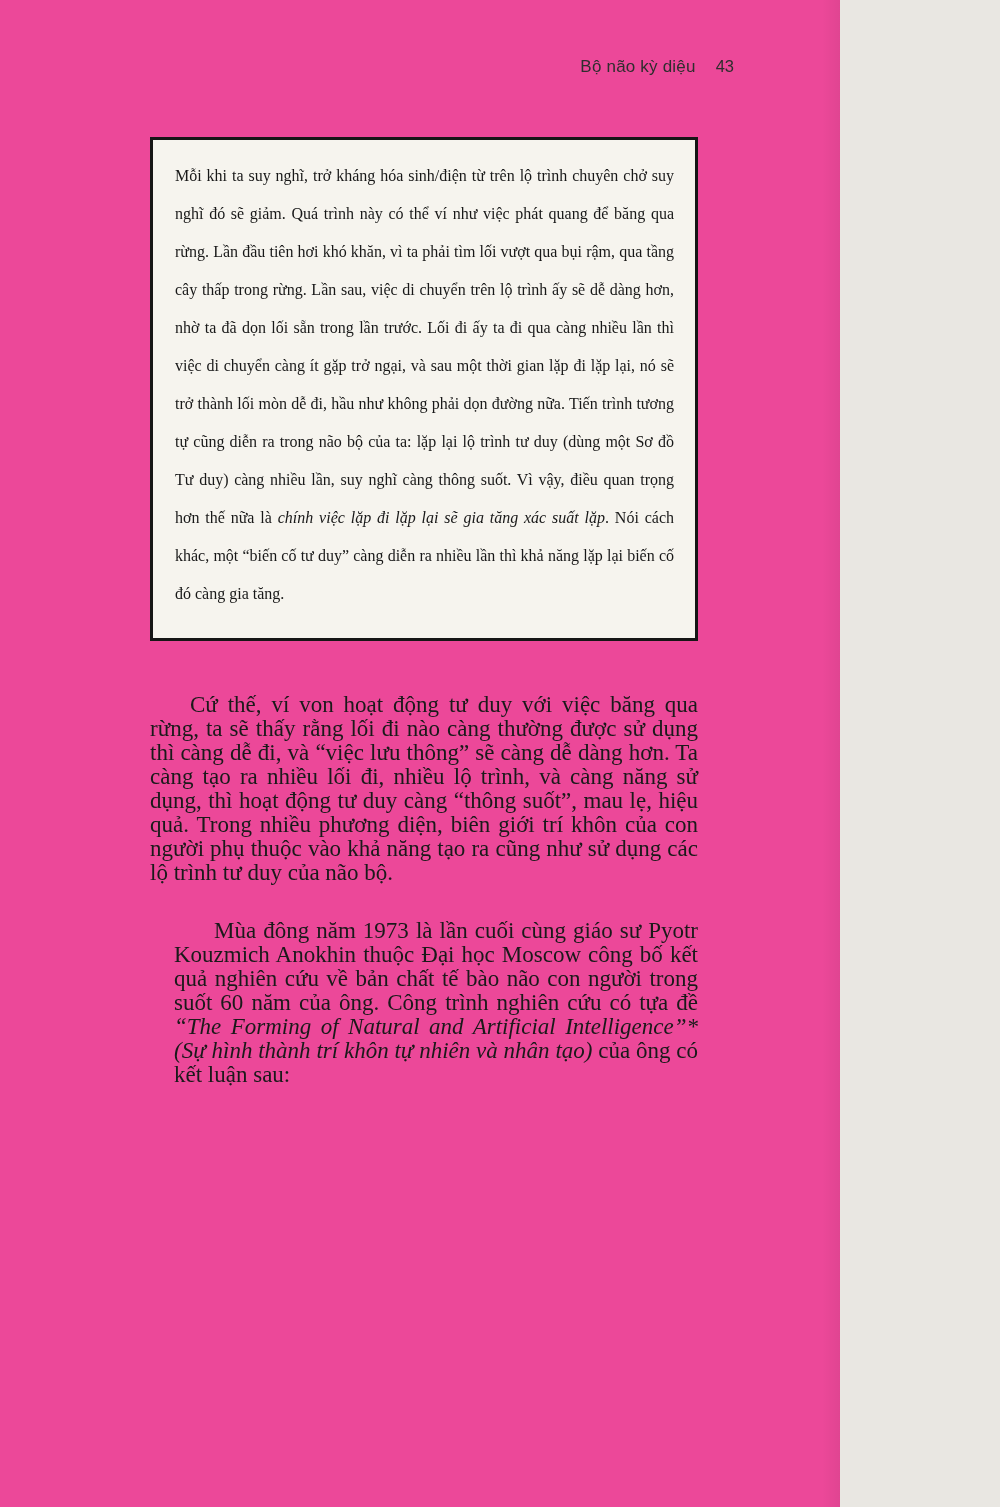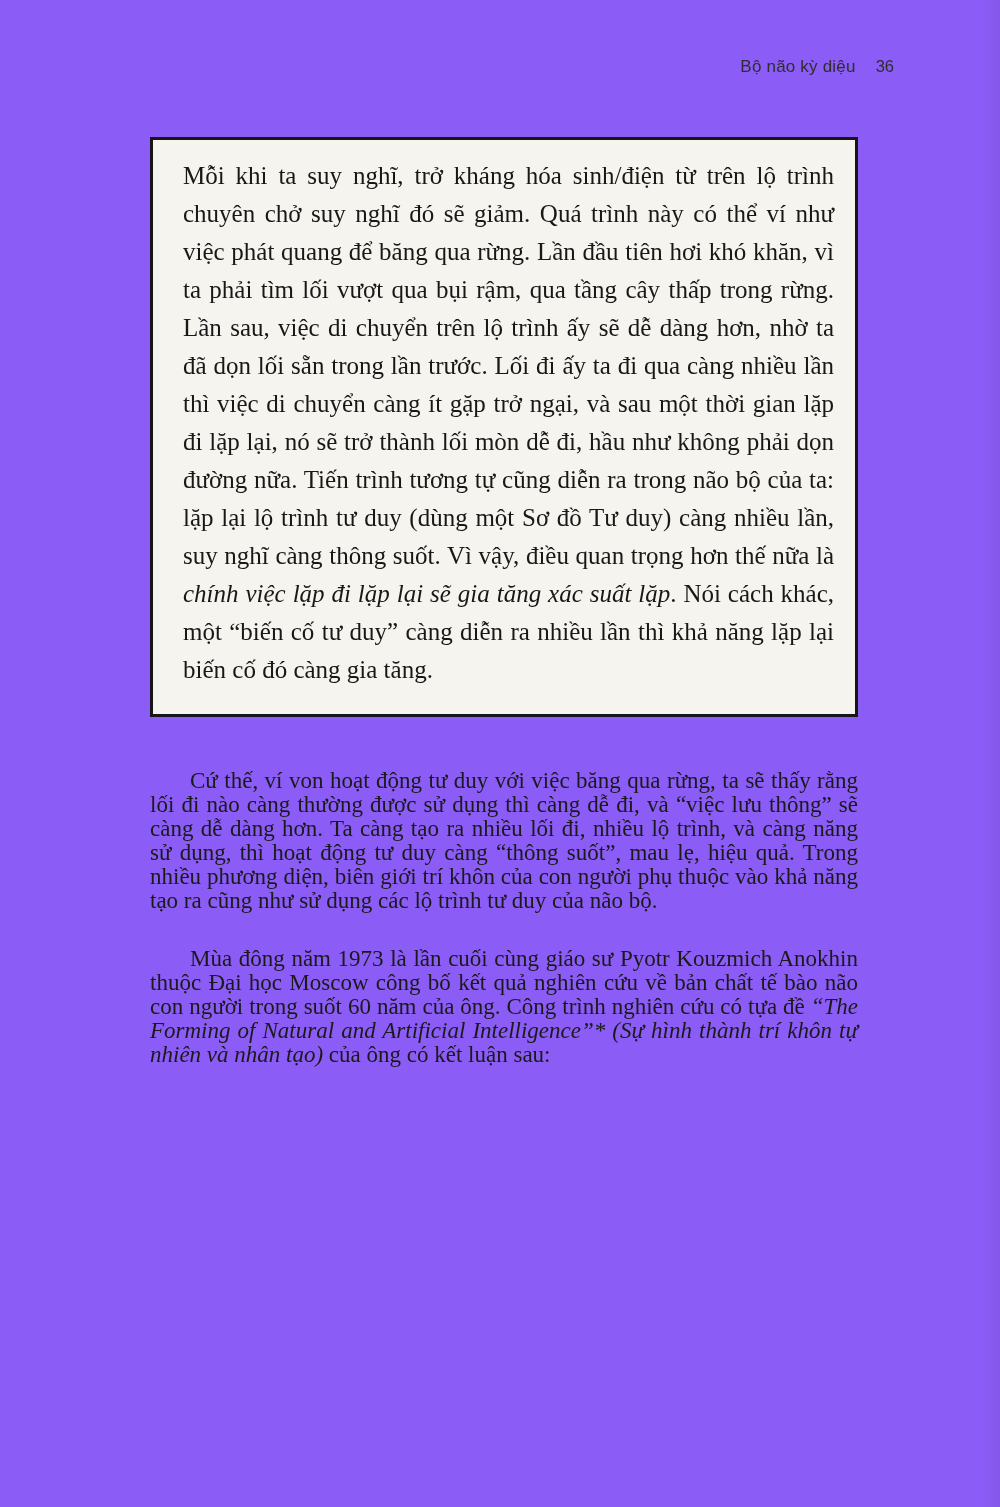--- a/index.html
+++ b/index.html
@@ -4,23 +4,23 @@
 <style>
   * { margin: 0; padding: 0; box-sizing: border-box; }
   html, body { background: #e9e7e2; }
   body {
     width: 1000px;
     font-family: "Liberation Serif", serif;
     -webkit-font-smoothing: antialiased;
   }
   .page {
     position: relative;
-    width: 1000px;
+    width: 840px;
     height: 1507px;
-    background: #8b5cf6;
+    background: #ec4899;
     color: #1c1c1c;
     padding: 57px 142px 0 150px;
     overflow: hidden;
   }
   
   .page-header {
     display: flex;
     justify-content: flex-end;
     align-items: baseline;
     gap: 20px;
@@ -33,39 +33,38 @@
   .page-number { font-size: 16.5px; }
 
   
   .text-box {
     margin-top: 60px;
     border: 3px solid #161616;
     background: #f6f4ee;
     padding: 17px 21px 25px 22px;
   }
   .box-paragraph {
-    font-size: 25px;
+    font-size: 16px;
     line-height: 38px;
     text-align: justify;
     text-justify: inter-word;
     color: #181818;
-    margin-left: 8px;
   }
 
   
   .body-paragraph {
     font-size: 23px;
     line-height: 24px;
     text-align: justify;
     text-justify: inter-word;
     color: #1a1a1a;
   }
   .para-indent { text-indent: 40px; }
   .p-forest { margin-top: 52px; }
-  .p-anokhin { margin-top: 34px; }
+  .p-anokhin { margin-top: 34px; margin-left: 24px; }
   .quote-paragraph {
     margin-top: 26px;
     margin-left: 40px;
     font-size: 23px;
     line-height: 38px;
     text-align: justify;
     text-justify: inter-word;
     font-style: italic;
     color: #1a1a1a;
   }
@@ -80,21 +79,21 @@
     pointer-events: none;
   }
 </style>
 </head>
 <body>
 
 <div class="page">
 
   <header class="page-header">
     <span class="running-title">Bộ não kỳ diệu</span>
-    <span class="page-number">36</span>
+    <span class="page-number">43</span>
   </header>
 
   <div class="text-box">
     <p class="box-paragraph"><span>Mỗi khi ta suy nghĩ, trở kháng hóa sinh/điện từ trên lộ trình chuyên chở suy nghĩ đó sẽ giảm. Quá trình này có thể ví như việc phát quang để băng qua rừng. Lần đầu tiên hơi khó khăn, vì ta phải tìm lối vượt qua bụi rậm, qua tầng cây thấp trong rừng. Lần sau, việc di chuyển trên lộ trình ấy sẽ dễ dàng hơn, nhờ ta đã dọn lối sẵn trong lần trước. Lối đi ấy ta đi qua càng nhiều lần thì việc di chuyển càng ít gặp trở ngại, và sau một thời gian lặp đi lặp lại, nó sẽ trở thành lối mòn dễ đi, hầu như không phải dọn đường nữa. Tiến trình tương tự cũng diễn ra trong não bộ của ta: lặp lại lộ trình tư duy (dùng một Sơ đồ Tư duy) càng nhiều lần, suy nghĩ càng thông suốt. Vì vậy, điều quan trọng hơn thế nữa là </span><em>chính việc lặp đi lặp lại sẽ gia tăng xác suất lặp</em><span>. Nói cách khác, một “biến cố tư duy” càng diễn ra nhiều lần thì khả năng lặp lại biến cố đó càng gia tăng.</span></p>
   </div>
 
   <p class="body-paragraph para-indent p-forest">Cứ thế, ví von hoạt động tư duy với việc băng qua rừng, ta sẽ thấy rằng lối đi nào càng thường được sử dụng thì càng dễ đi, và “việc lưu thông” sẽ càng dễ dàng hơn. Ta càng tạo ra nhiều lối đi, nhiều lộ trình, và càng năng sử dụng, thì hoạt động tư duy càng “thông suốt”, mau lẹ, hiệu quả. Trong nhiều phương diện, biên giới trí khôn của con người phụ thuộc vào khả năng tạo ra cũng như sử dụng các lộ trình tư duy của não bộ.</p>
 
   <p class="body-paragraph para-indent p-anokhin"><span>Mùa đông năm 1973 là lần cuối cùng giáo sư Pyotr Kouzmich Anokhin thuộc Đại học Moscow công bố kết quả nghiên cứu về bản chất tế bào não con người trong suốt 60 năm của ông. Công trình nghiên cứu có tựa đề </span><em>“The Forming of Natural and Artificial Intelligence”* (Sự hình thành trí khôn tự nhiên và nhân tạo)</em><span> của ông có kết luận sau:</span></p>
 

